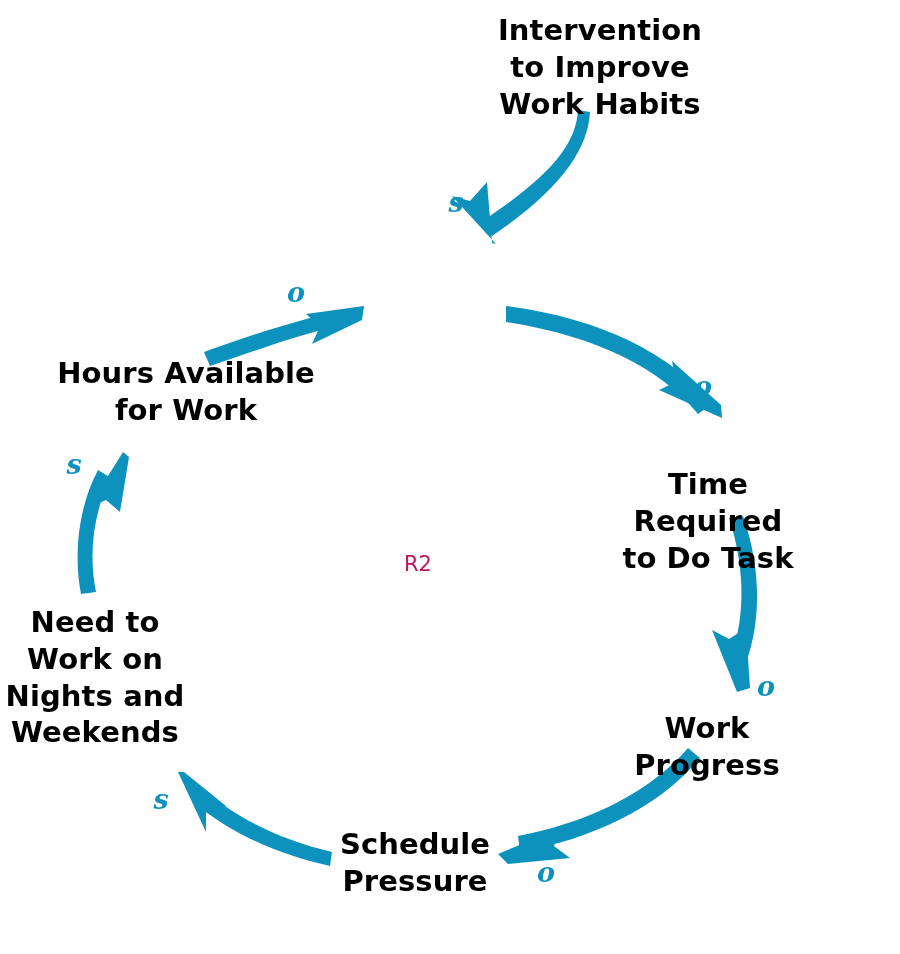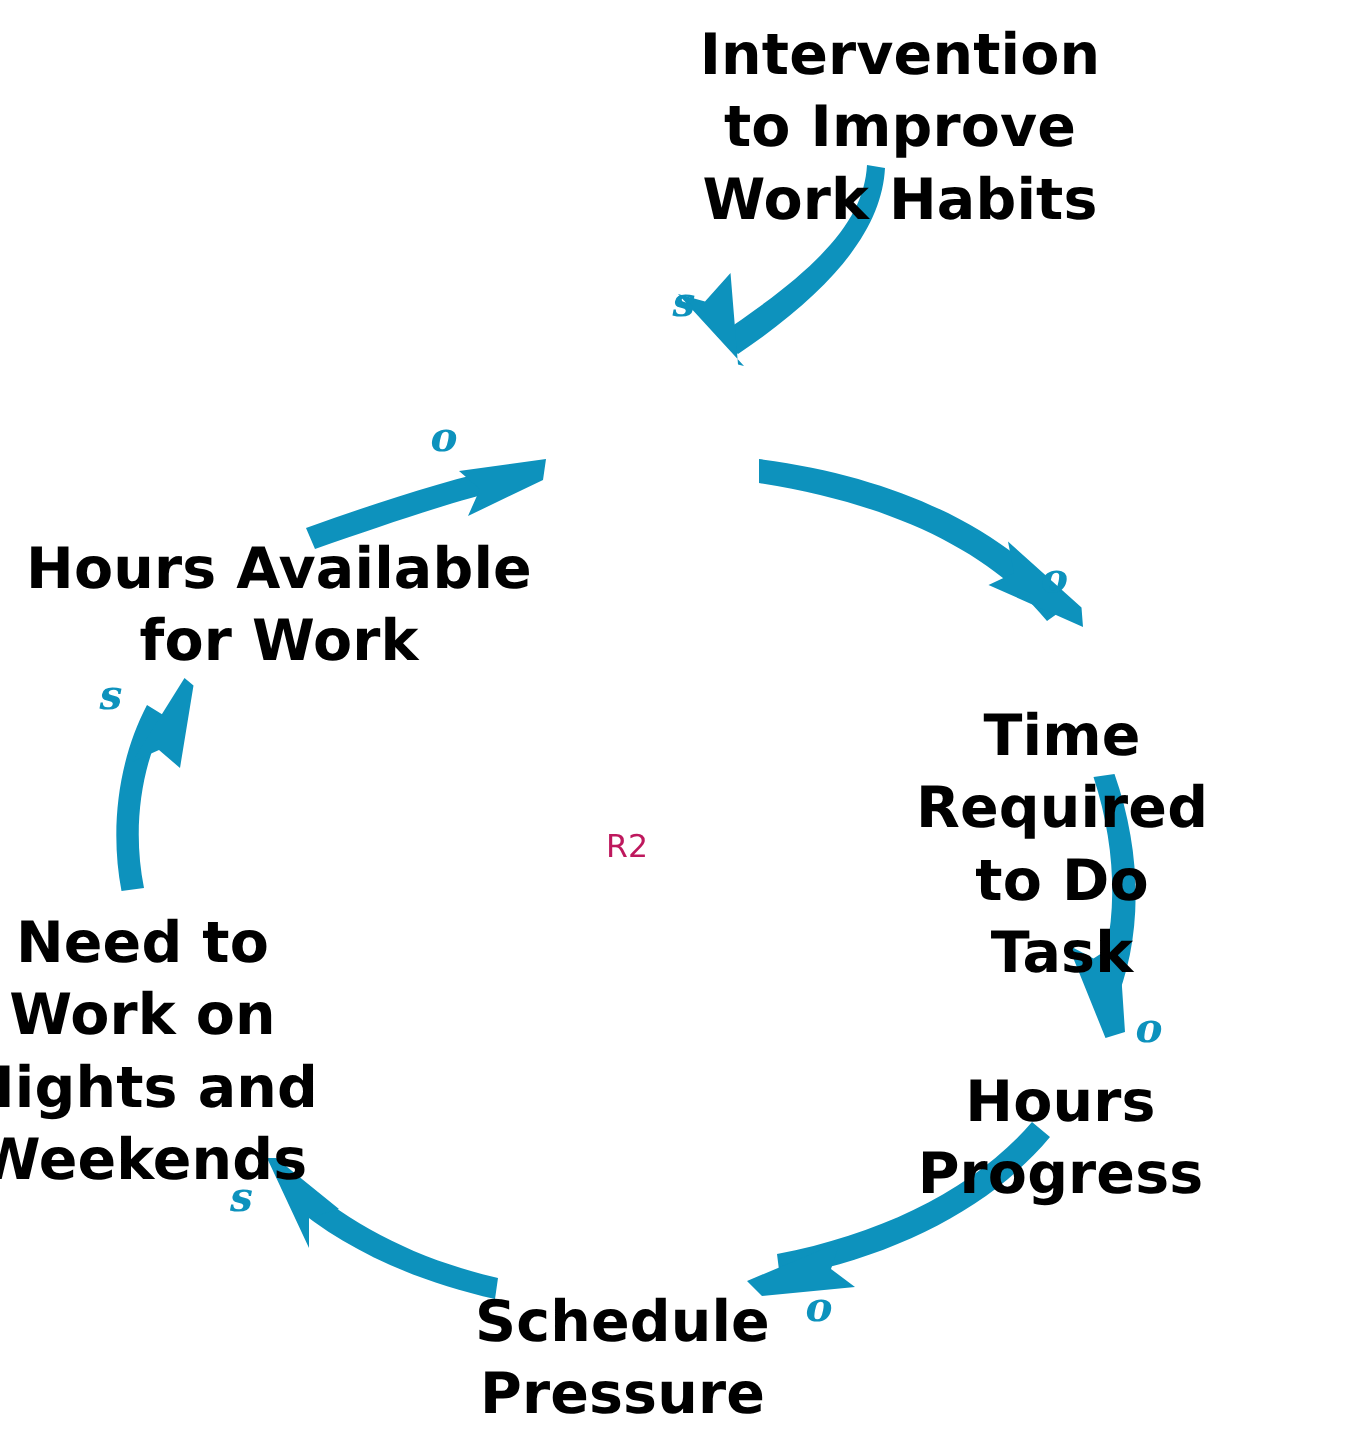--- a/index.html
+++ b/index.html
@@ -24,21 +24,21 @@
     left: 0;
     top: 0;
     width: 900px;
     height: 954px;
   }
   .node-label {
     position: absolute;
     text-align: center;
     font-family: "DejaVu Sans", sans-serif;
     font-weight: 700;
-    font-size: 38px;
+    font-size: 29px;
     line-height: 1.27;
     color: #000000;
     letter-spacing: 0.1px;
     white-space: pre-line;
     transform: translateX(-50%);
   }
   .node-label.accent {
     color: #0d92bd;
   }
   .loop-id {
@@ -126,23 +126,23 @@
   </svg>
 
   <div class="node-label" style="left:600px; top:12px;">Intervention
 to Improve
 Work Habits</div>
 
 
   <div class="node-label" style="left:708px; top:430px;margin-top:36px;">Time Required
 to Do Task</div>
 
-  <div class="node-label" style="left:707px; top:710px;">Hours Progress</div>
+  <div class="node-label" style="left:707px; top:710px;">Work Progress</div>
 
-  <div class="node-label" style="left:415px; top:857px;">Schedule
+  <div class="node-label" style="left:415px; top:826px;">Schedule
 Pressure</div>
 
   <div class="node-label" style="left:95px; top:604px;">Need to
 Work on
 Nights and
 Weekends</div>
 
   <div class="node-label" style="left:166px; top:355px;margin-left:20px;">Hours Available
 for Work</div>
 

